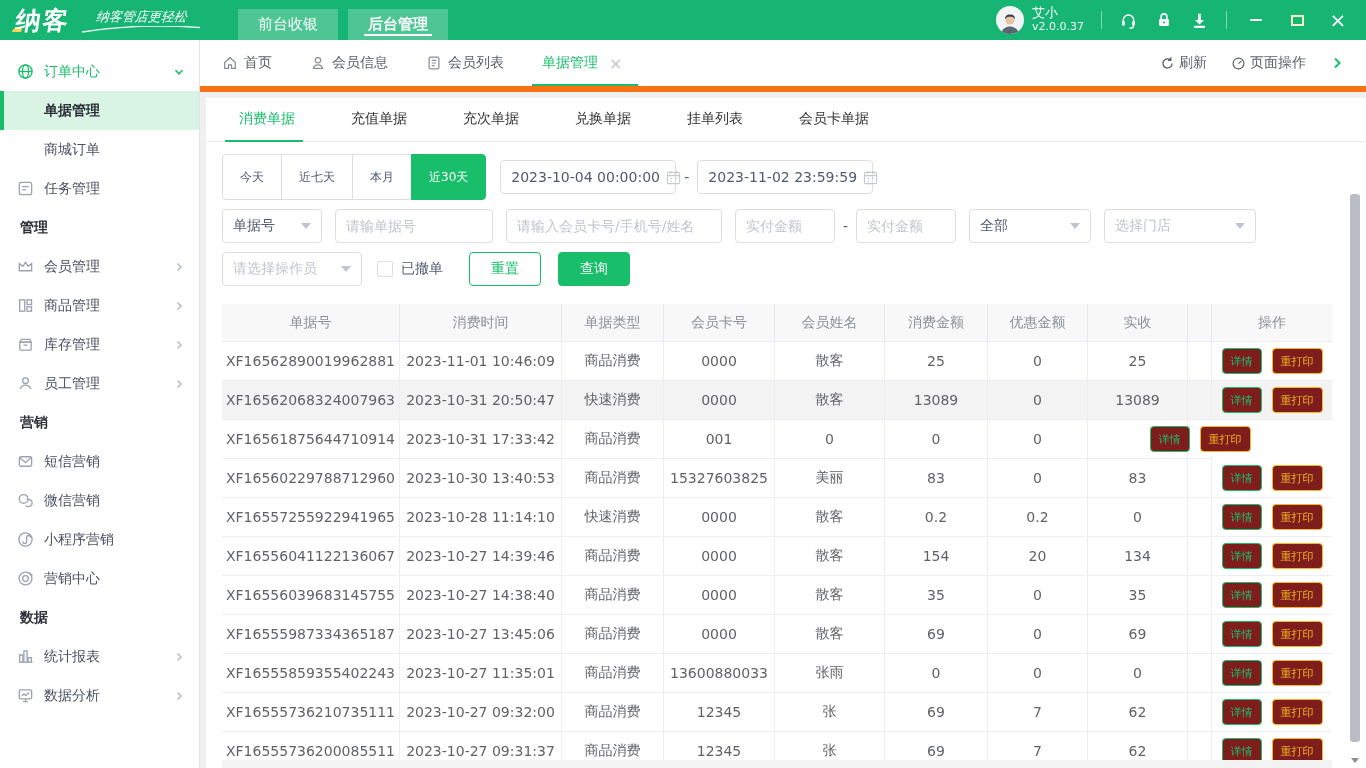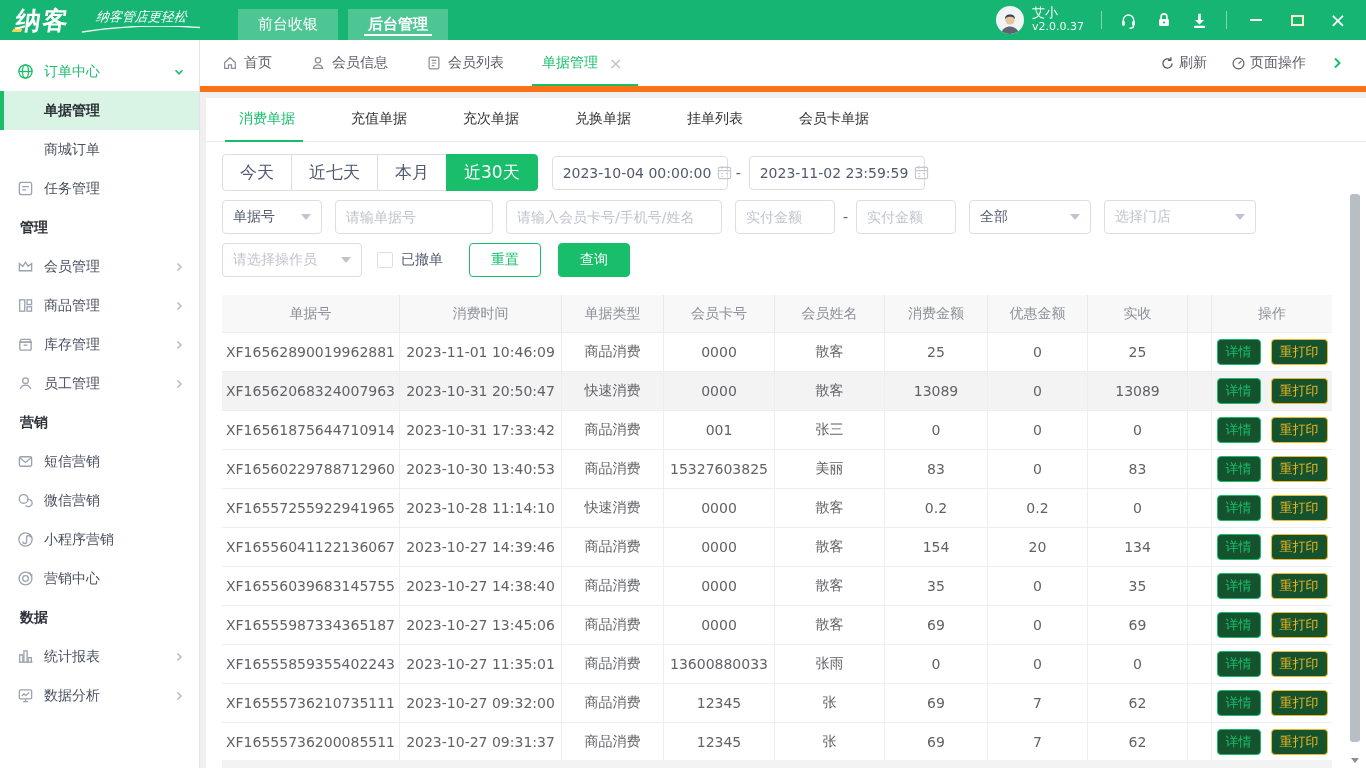--- a/index.html
+++ b/index.html
@@ -64,21 +64,21 @@
   .content{flex:1;padding:6px 0 0 6px;min-height:0;}
   .panel{background:#fff;height:100%;position:relative;}
   .panel-tabs{display:flex;align-items:flex-end;gap:52px;padding-left:31px;height:44px;border-bottom:1px solid #e8eaec;}
   .p-tab{padding:0 2px 13px;font-size:14px;color:#333;cursor:pointer;position:relative;white-space:nowrap;}
   .p-tab.active{color:#19be6b;}
   .p-tab.active::after{content:"";position:absolute;left:-12px;right:-6px;bottom:-1px;height:2px;background:#19be6b;}
 
   .filters{padding:12px 16px 0;}
   .f-row{display:flex;align-items:center;margin-bottom:9px;}
   .range-group{display:flex;}
-  .range-btn{height:37px;padding:0 17px;border:1px solid #dcdee2;background:#fff;color:#515a6e;margin-left:-1px;cursor:pointer;font-size:17px;}
+  .range-btn{height:46px;padding:0 17px;border:1px solid #dcdee2;background:#fff;color:#515a6e;margin-left:-1px;cursor:pointer;font-size:12px;}
   .range-btn:first-child{border-radius:4px 0 0 4px;margin-left:0;}
   .range-btn:last-child{border-radius:0 4px 4px 0;}
   .range-btn.active{background:#19be6b;border-color:#19be6b;color:#fff;}
   .date-input{width:176px;height:34px;border:1px solid #dcdee2;border-radius:4px;display:flex;align-items:center;padding:0 8px 0 10px;gap:6px;color:#515a6e;cursor:pointer;background:#fff;}
   .date-input .val{flex:1;font-size:14px;white-space:nowrap;}
   .cal-icon{color:#c5c8ce;}
   .dash{margin:0 8px;color:#515a6e;}
   .sel{height:34px;border:1px solid #dcdee2;border-radius:4px;display:flex;align-items:center;padding:0 10px;margin-right:13px;background:#fff;cursor:pointer;}
   .sel-val{flex:1;color:#515a6e;font-size:14px;white-space:nowrap;}
   .sel.placeholder .sel-val{color:#c0c4cc;}
@@ -94,21 +94,21 @@
   .btn-primary{background:#19be6b;color:#fff;border:1px solid #19be6b;}
 
   
   .table{margin:18px 16px 0;}
   .t-head,.t-row{display:grid;grid-template-columns:178px 162px 102px 111px 110px 103px 100px 100px 24px 120px;}
   .t-cell{height:39px;display:flex;align-items:center;justify-content:center;border-bottom:1px solid #ebeef2;border-right:1px solid #ebeef2;font-size:14px;color:#606266;white-space:nowrap;}
   .t-head .t-cell{height:38px;background:#f8f8f9;color:#8c9096;border-right-color:#e9e9eb;}
   .t-head .t-cell:last-child,.t-row .t-cell:last-child{border-right:none;}
   .t-row.row-highlight .t-cell{background:#f3f3f4;}
   .cell-actions{gap:10px;}
-  .btn-mini{height:26px;padding:0 8px;border-radius:4px;font-size:13px;display:inline-flex;align-items:center;background:#14532d;cursor:pointer;}
+  .btn-mini{height:26px;padding:0 8px;border-radius:4px;font-size:11px;display:inline-flex;align-items:center;background:#7f1d1d;cursor:pointer;}
   .btn-detail{border:1px solid #19be6b;color:#19be6b;}
   .btn-reprint{border:1px solid #f2b723;color:#f2b723;}
   .bottom-strip{position:absolute;left:16px;right:34px;bottom:0;height:8px;background:#f3f3f4;}
 
   
   .scrollbar{position:absolute;top:96px;bottom:3px;right:6px;width:10px;}
   .scroll-thumb{position:absolute;top:0;left:0;width:10px;height:548px;background:#b9bdc4;border-radius:3px;cursor:pointer;}
   .scroll-arrow{position:absolute;bottom:0;left:0;width:10px;height:10px;cursor:pointer;}
   .scroll-arrow i{display:block;margin:3px auto 0;width:0;height:0;border-left:4px solid transparent;border-right:4px solid transparent;border-top:5px solid #8a8f97;}
 </style>
@@ -541,21 +541,20 @@
                 <div class="t-cell cell-actions">
                   <button class="btn-mini btn-detail">详情</button>
                   <button class="btn-mini btn-reprint">重打印</button>
                 </div>
               </div>
               <div class="t-row">
                 <div class="t-cell">XF16561875644710914</div>
                 <div class="t-cell">2023-10-31 17:33:42</div>
                 <div class="t-cell">商品消费</div>
                 <div class="t-cell">001</div>
-                <div class="t-cell">张三</div>
                 <div class="t-cell">0</div>
                 <div class="t-cell">0</div>
                 <div class="t-cell">0</div>
                 <div class="t-cell"></div>
                 <div class="t-cell cell-actions">
                   <button class="btn-mini btn-detail">详情</button>
                   <button class="btn-mini btn-reprint">重打印</button>
                 </div>
               </div>
               <div class="t-row">

